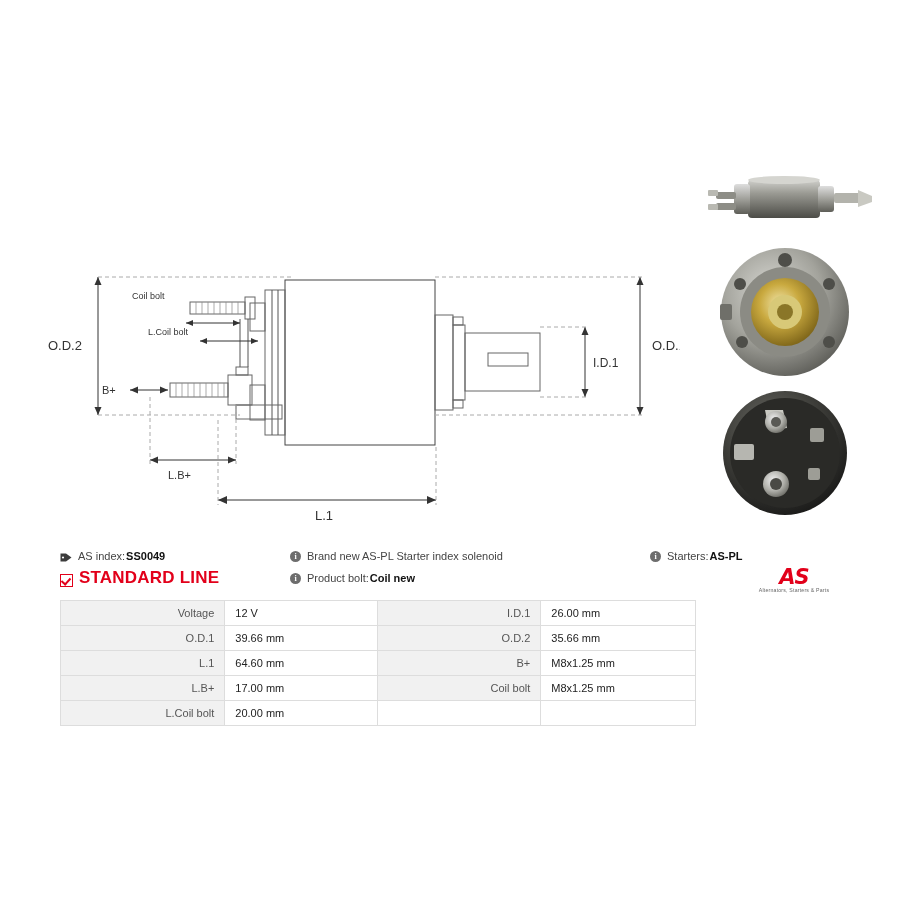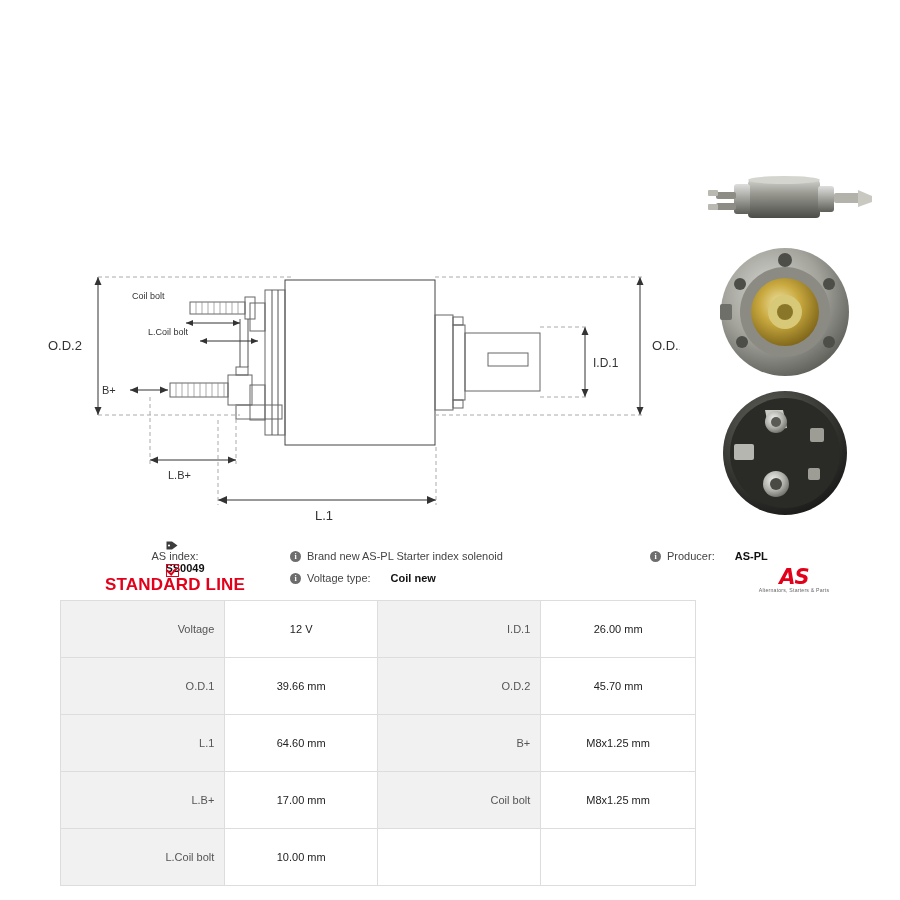--- a/index.html
+++ b/index.html
@@ -54,21 +54,21 @@
     left: 60px;
     top: 545px;
     width: 780px;
     font-size: 11px;
   }
   .info-line {
     display: flex;
     align-items: center;
     height: 22px;
   }
-  .info-col-1 { width: 230px; display: flex; align-items: center; flex-direction: column; }
+  .info-col-1 { width: 230px; display: flex; align-items: center; }
   .info-col-2 { width: 360px; display: flex; align-items: center; }
   .info-col-3 { flex: 1; display: flex; align-items: center; }
 
   .tag-icon {
     display: inline-block;
     width: 12px;
     height: 11px;
     margin-right: 6px;
     position: relative;
     top: 1px;
@@ -81,21 +81,21 @@
     background: #6d6d6d;
     color: #ffffff;
     font-size: 8px;
     line-height: 11px;
     text-align: center;
     font-weight: bold;
     margin-right: 6px;
     font-family: "Liberation Serif", serif;
   }
   .lbl { color: #444444; }
-  .val { color: #111111; font-weight: bold; margin-left: 20px; }
+  .val { color: #111111; font-weight: bold; margin-left: 1px; }
   .std-line {
     color: #e2001a;
     font-weight: bold;
     font-size: 17px;
     letter-spacing: 0.2px;
   }
   .check-icon {
     display: inline-block;
     width: 11px;
     height: 11px;
@@ -146,32 +146,32 @@
     position: absolute;
     left: 60px;
     top: 600px;
     width: 636px;
     border-collapse: collapse;
     font-size: 11px;
   }
   #spec-table td {
     border: 1px solid #dddddd;
     height: 24px;
-    padding: 16px 10px;
+    padding: 0 10px;
   }
   td.k {
     width: 160px;
     background: #f1f1f1;
     text-align: right;
     color: #555555;
   }
   td.v {
     width: 148px;
     background: #ffffff;
-    text-align: center;
+    text-align: left;
     color: #222222;
   }
   td.empty {
     background: #ffffff;
     border: 1px solid #dddddd;
   }
 </style>
 </head>
 <body>
 
@@ -375,33 +375,33 @@
       </span>
       <span class="lbl">AS index:</span>
       <span class="val">SS0049</span>
     </div>
     <div class="info-col-2">
       <span class="i-icon">i</span>
       <span class="lbl">Brand new AS-PL Starter index solenoid</span>
     </div>
     <div class="info-col-3">
       <span class="i-icon">i</span>
-      <span class="lbl">Producer:</span>
+      <span class="lbl">Starters:</span>
       <span class="val">AS-PL</span>
     </div>
   </div>
 
   <div class="info-line">
     <div class="info-col-1">
       <span class="check-icon"></span>
       <span class="std-line">STANDARD LINE</span>
     </div>
     <div class="info-col-2">
       <span class="i-icon">i</span>
-      <span class="lbl">Voltage type:</span>
+      <span class="lbl">Product bolt:</span>
       <span class="val">Coil new</span>
     </div>
     <div class="info-col-3"></div>
   </div>
 
   <div id="brand-logo">
     <div class="logo-main">AS</div>
     <div class="logo-sub">Alternators, Starters &amp; Parts</div>
   </div>
 </div>
@@ -411,34 +411,34 @@
     <tr>
       <td class="k">Voltage</td>
       <td class="v">12 V</td>
       <td class="k">I.D.1</td>
       <td class="v">26.00 mm</td>
     </tr>
     <tr>
       <td class="k">O.D.1</td>
       <td class="v">39.66 mm</td>
       <td class="k">O.D.2</td>
-      <td class="v">45.70 mm</td>
+      <td class="v">35.66 mm</td>
     </tr>
     <tr>
       <td class="k">L.1</td>
       <td class="v">64.60 mm</td>
       <td class="k">B+</td>
       <td class="v">M8x1.25 mm</td>
     </tr>
     <tr>
       <td class="k">L.B+</td>
       <td class="v">17.00 mm</td>
       <td class="k">Coil bolt</td>
       <td class="v">M8x1.25 mm</td>
     </tr>
     <tr>
       <td class="k">L.Coil bolt</td>
-      <td class="v">10.00 mm</td>
+      <td class="v">20.00 mm</td>
       <td class="empty"></td>
       <td class="empty"></td>
     </tr>
   </tbody>
 </table>
 
 </body></html>

